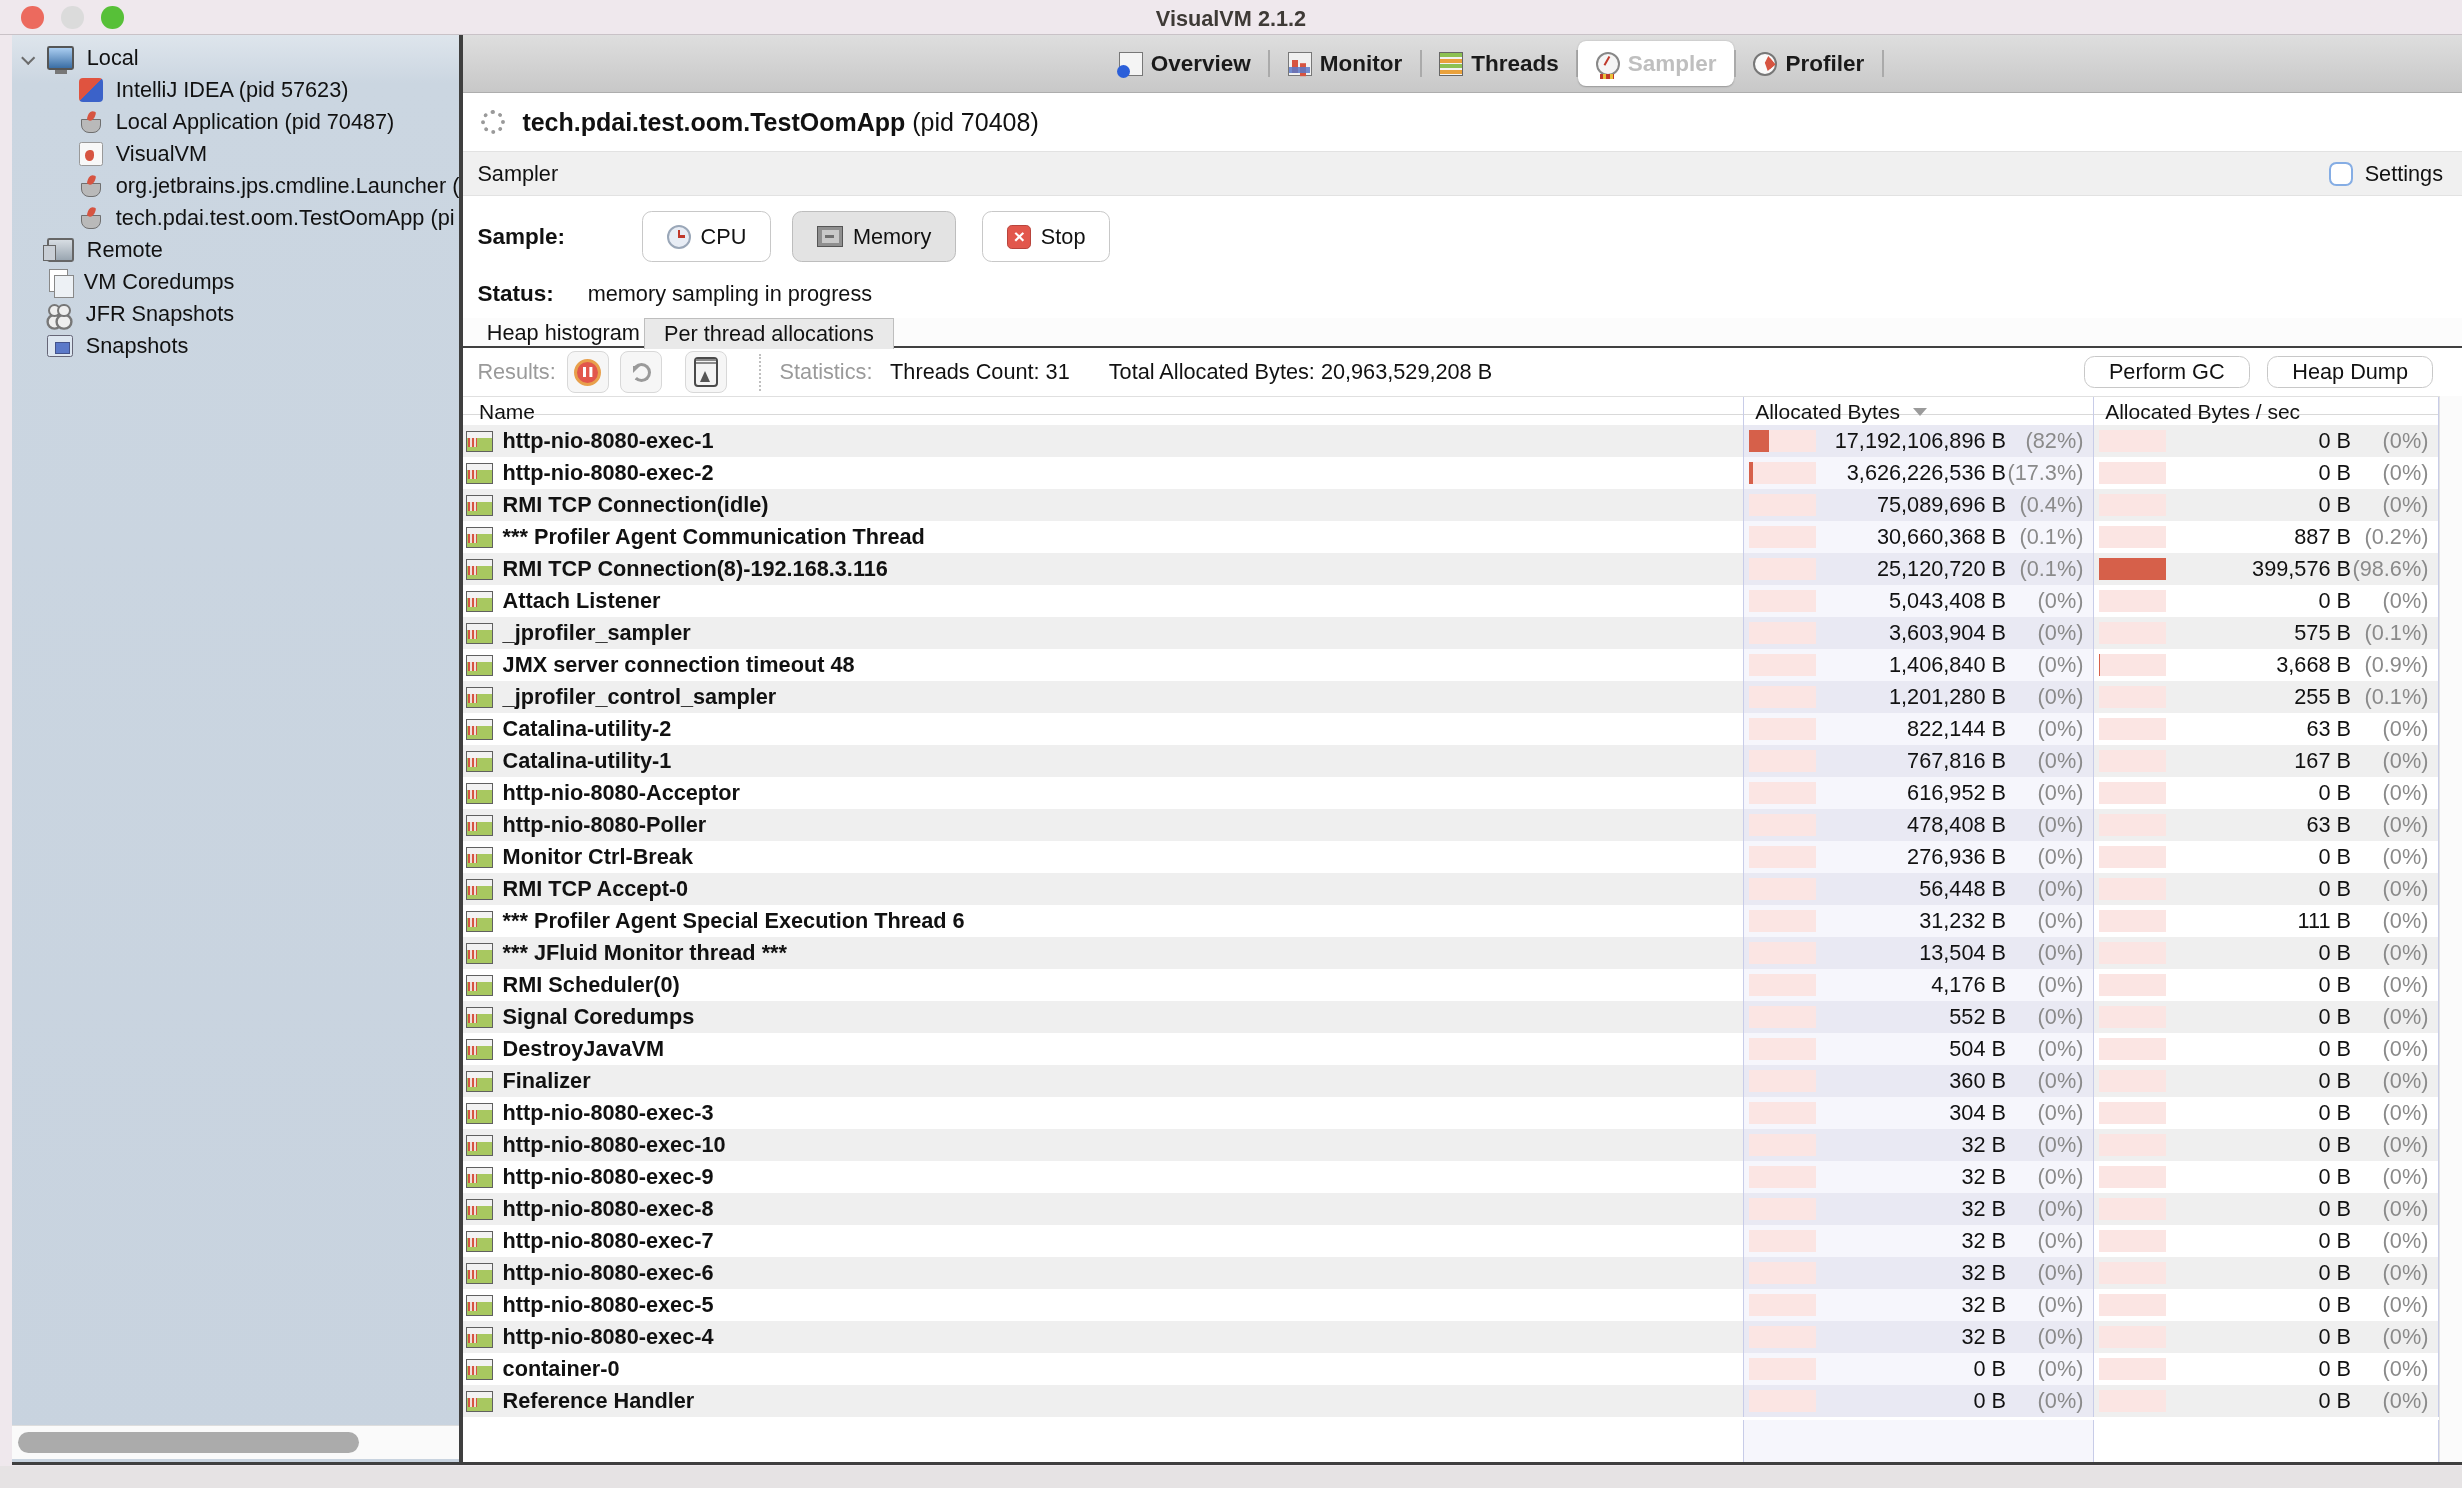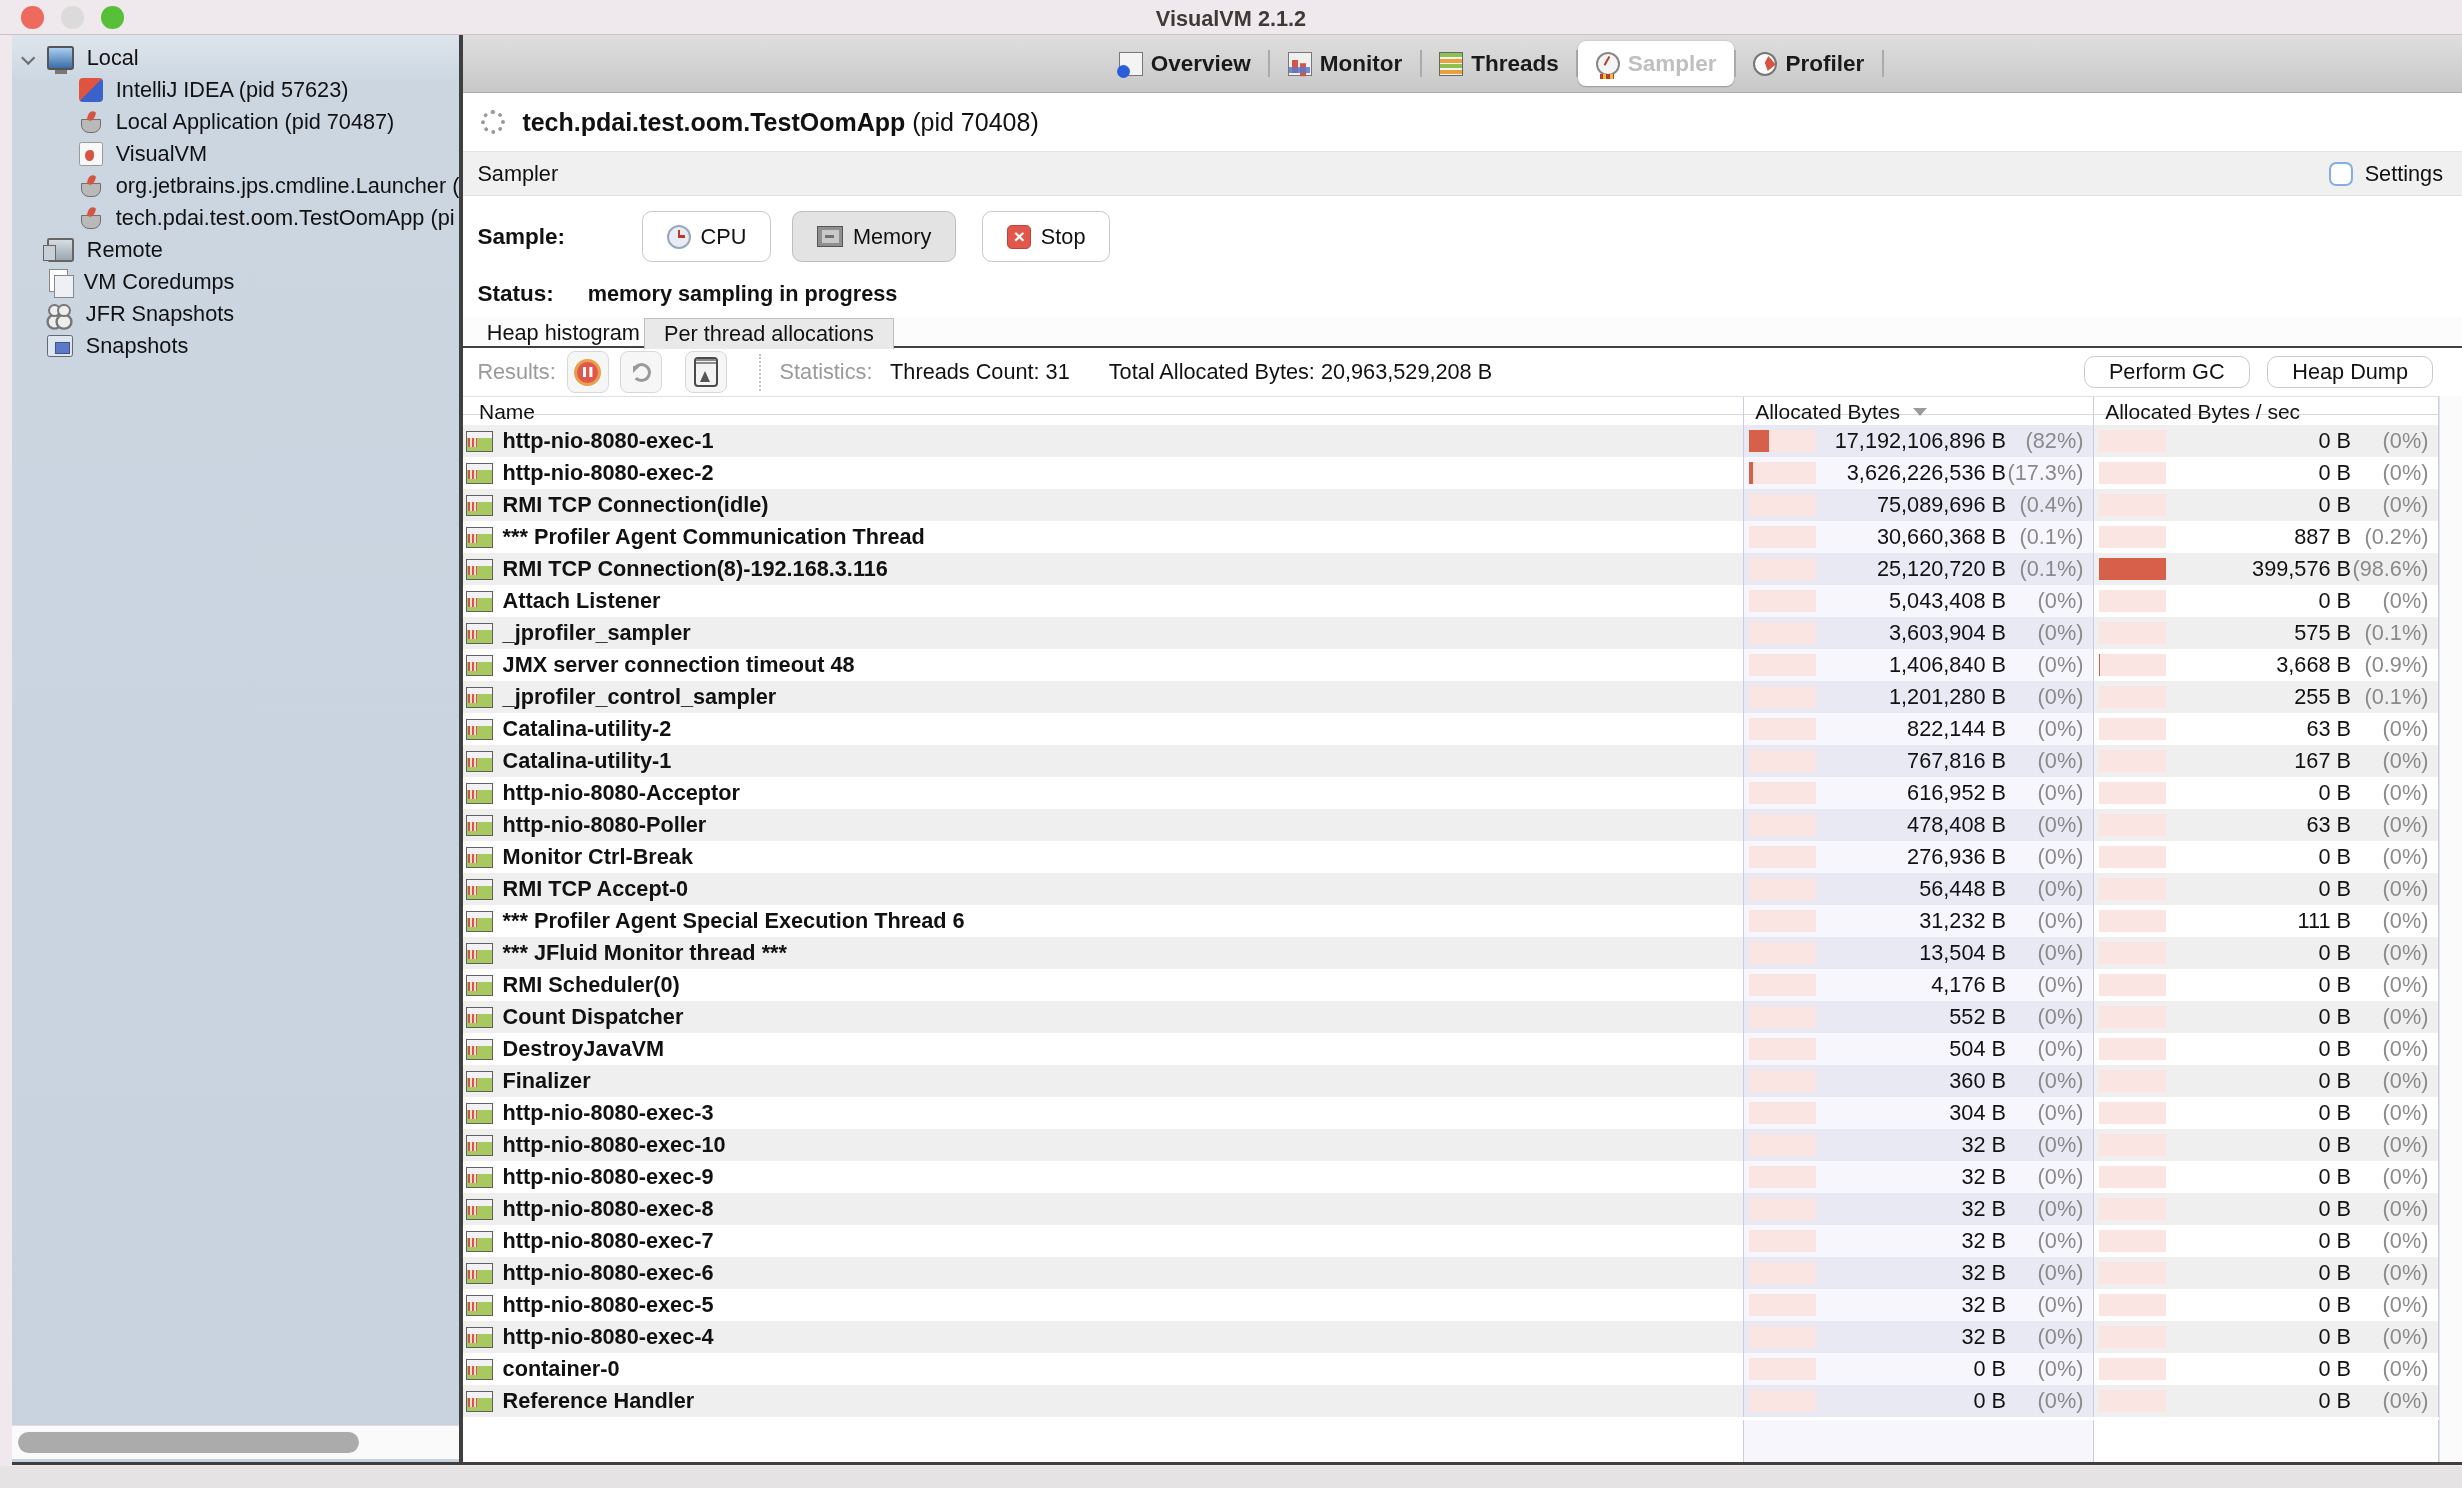--- a/index.html
+++ b/index.html
@@ -97,21 +97,21 @@
   .icon-cpu-clock { border:2.4px solid #9AA7B8; border-radius:50%; background:#E8EDF5; }
   .icon-cpu-clock::before { content:""; position:absolute; left:8.8px; top:3.2px; width:2.4px; height:8px; background:#c0392b; }
   .icon-cpu-clock::after { content:""; position:absolute; left:8.8px; top:8.8px; width:7.2px; height:2.4px; background:#c0392b; }
   .icon-memory-chip { width:26px; height:21px; background:#8F8F8F; border:1.6px solid #555; }
   .icon-memory-chip::before { content:""; position:absolute; left:3.2px; top:3.2px; right:3.2px; bottom:3.2px; background:#C9C9C9; }
   .icon-memory-chip::after { content:""; position:absolute; left:6.4px; top:8px; width:9.6px; height:3.2px; background:#6f6f6f; }
   .icon-stop-red { background:#E2574C; border:1.6px solid #B8443C; border-radius:4.8px; color:#fff; font-weight:bold; font-size:19px; text-align:center; line-height:21px; }
 
   
   .statusrow { position:absolute; left:0; top:241px; width:100%; height:35px; display:flex; align-items:center; }
-  .statusval { margin-left:34px; font-size:21.7px; color:#111;font-weight:bold; }
+  .statusval { margin-left:34px; font-size:21.7px; color:#111; }
 
   
   .subtabs { position:absolute; left:0; top:283px; width:100%; height:30.5px; background:#FCFCFC; }
   .subtabs .underline { position:absolute; left:0; bottom:0; width:100%; height:2.4px; background:#414141; }
   .subtab { position:absolute; top:0; height:30.5px; display:flex; align-items:center; padding:0 19px; font-size:21.7px; color:#111; }
   .subtab.plain { left:4.8px; }
   .subtab.sel { left:181px; background:#E9E9E9; border:0.8px solid #BEBEBE; border-bottom:none; z-index:2; }
 
   
   .toolbar { position:absolute; left:0; top:313px; width:100%; height:48px; display:flex; align-items:center; background:#fff; }
@@ -701,21 +701,21 @@
             <span class="bar-track">
               <span class="bar-fill" style="width: 0%;"></span>
             </span>
             <span class="val">0 B</span>
             <span class="pct">(0%)</span>
           </div>
         </div>
         <div class="trow">
           <div class="cell-name">
             <span class="thread-icon"></span>
-            <span>Count Dispatcher</span>
+            <span>Signal Coredumps</span>
           </div>
           <div class="cellv cell-bytes">
             <span class="bar-track">
               <span class="bar-fill" style="width: 0%;"></span>
             </span>
             <span class="val">552 B</span>
             <span class="pct">(0%)</span>
           </div>
           <div class="cellv cell-sec">
             <span class="bar-track">

